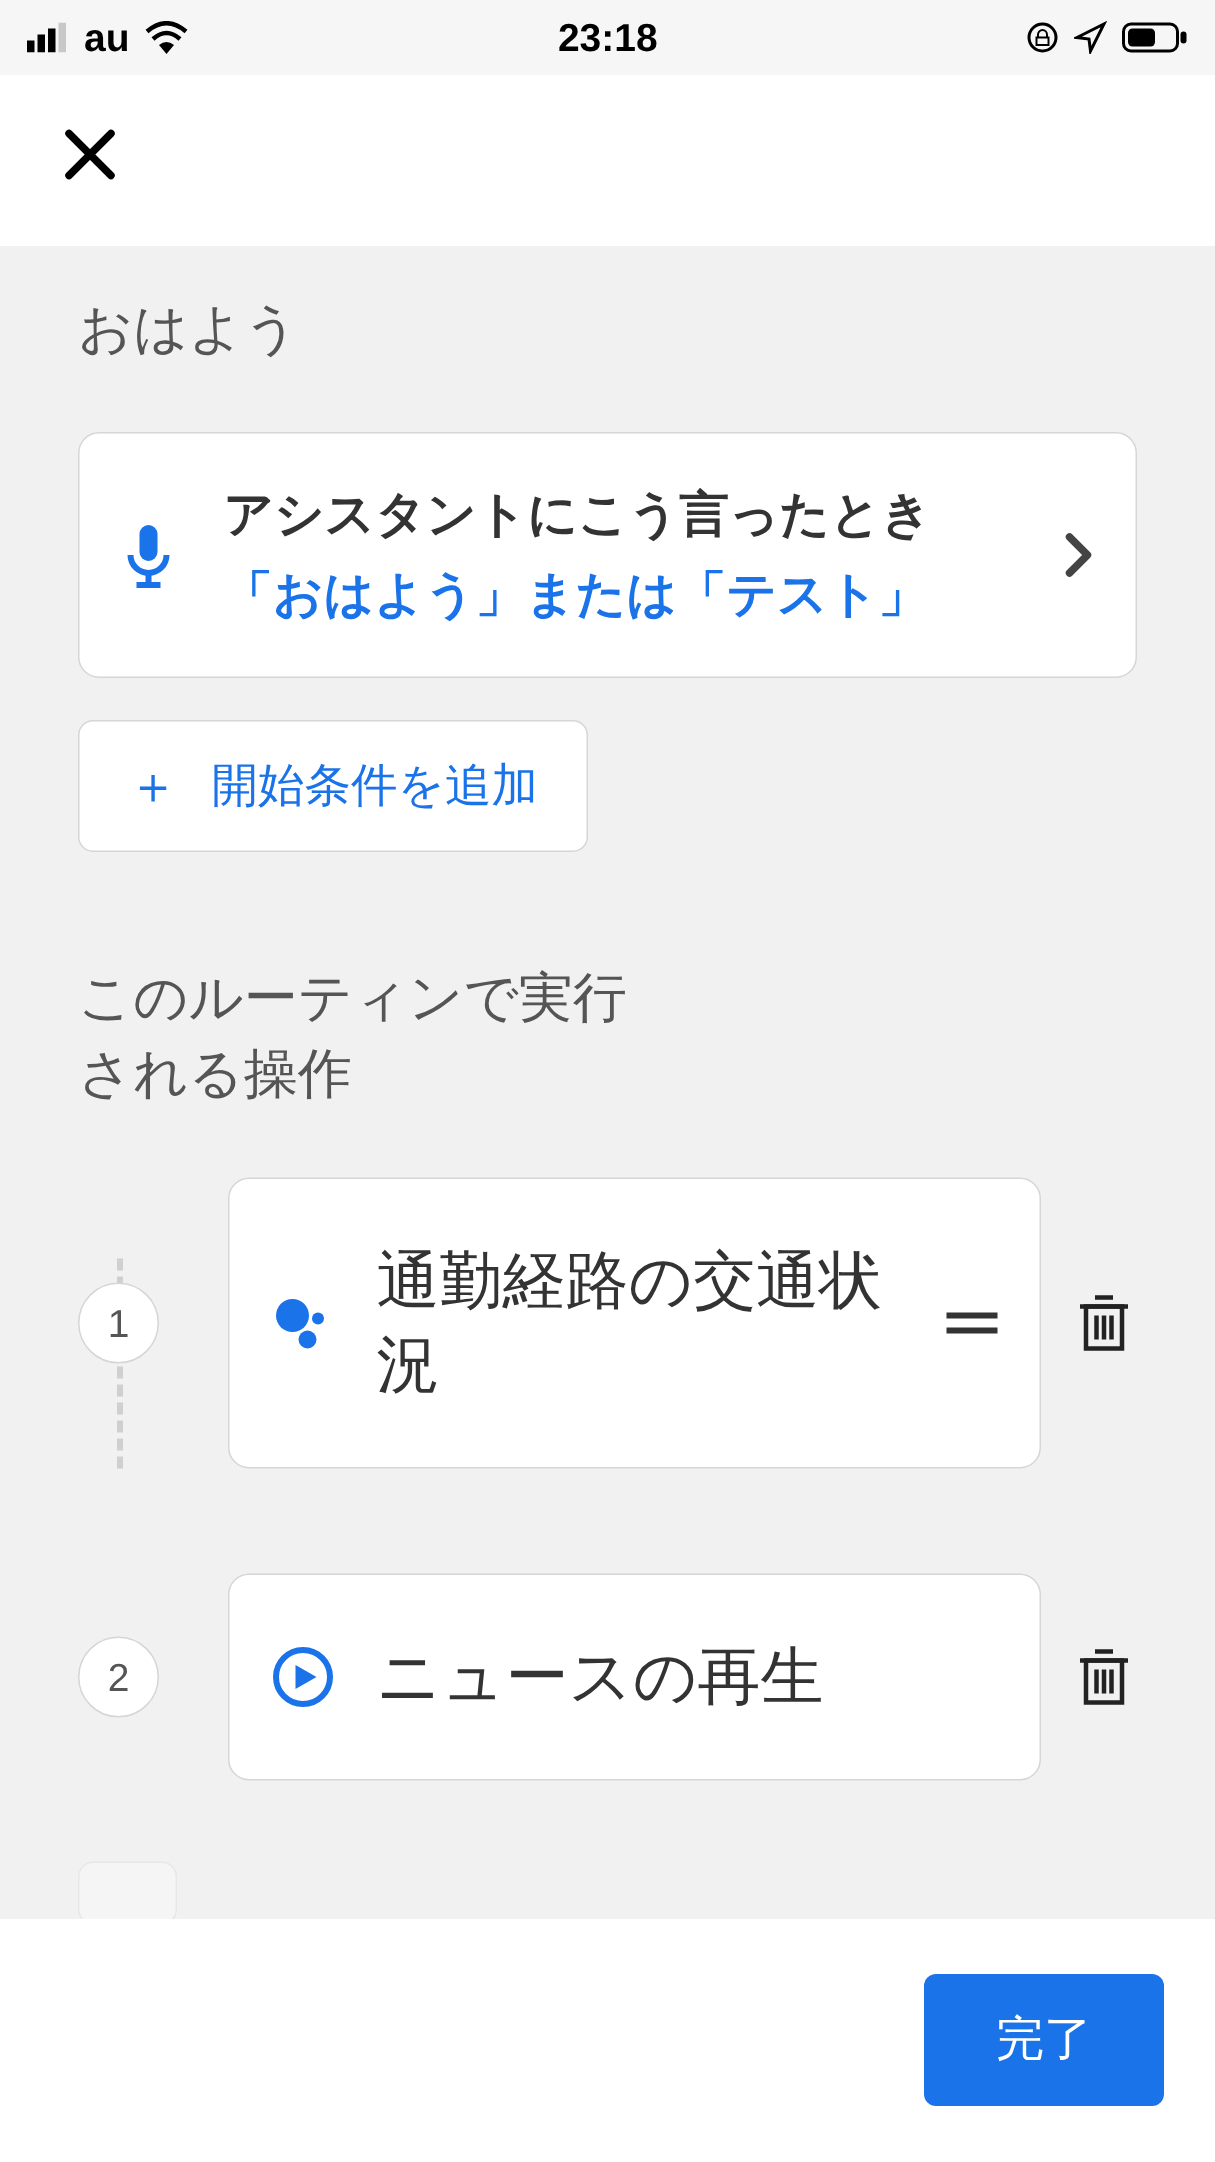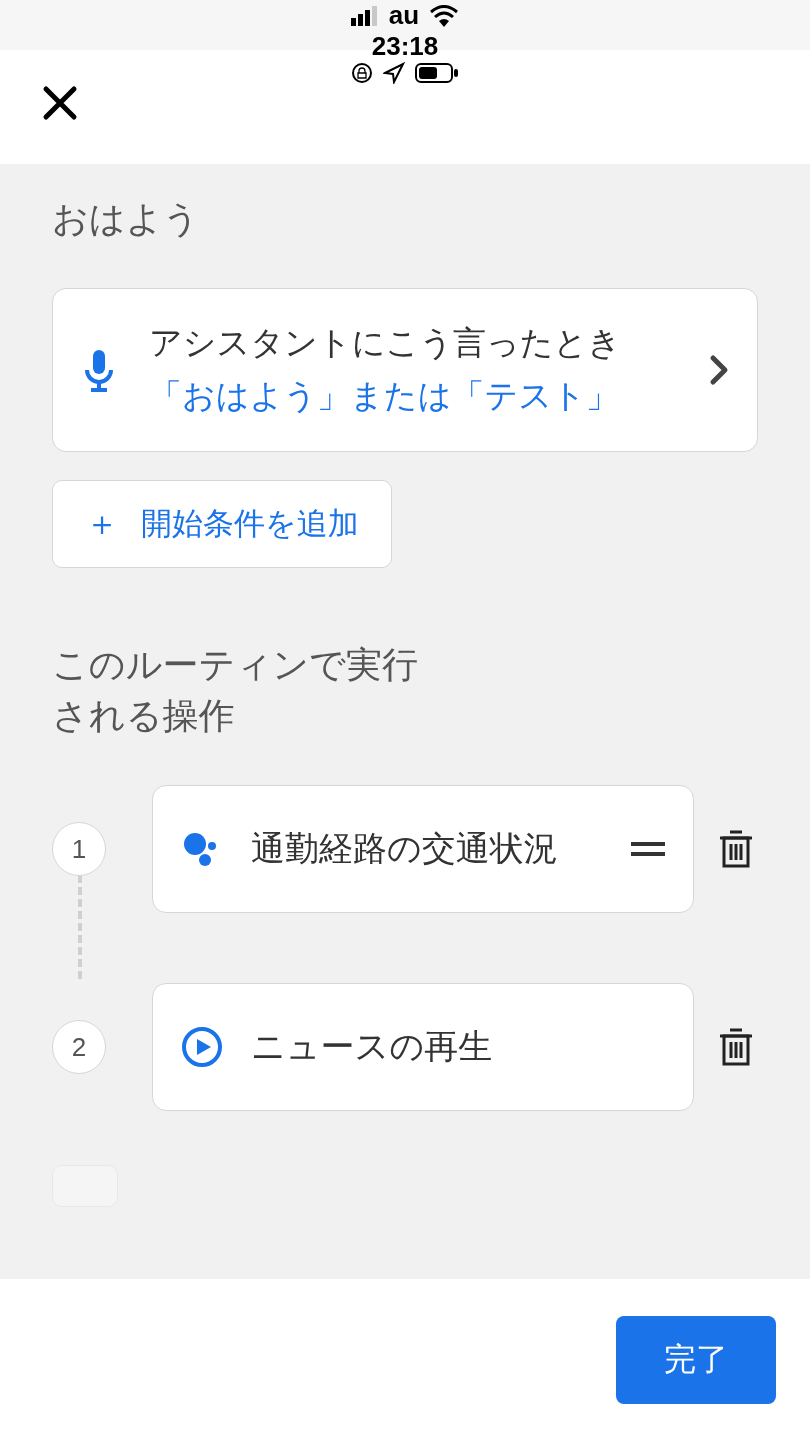--- a/index.html
+++ b/index.html
@@ -1,52 +1,52 @@
 <!DOCTYPE html>
 <html><head>
   <meta charset="utf-8">
   <style>
     * { box-sizing: border-box; margin: 0; padding: 0; }
     html, body { width: 810px; height: 1441px; font-family: -apple-system, "Hiragino Sans", "Yu Gothic", sans-serif; background: #f1f1f1; overflow: hidden; }
     
     
-    .status-bar { height: 50px; background: #f6f6f6; display: flex; align-items: center; justify-content: space-between; padding: 0 18px; font-size: 26px; font-weight: 600; color: #000; flex-direction: column; }
+    .status-bar { height: 50px; background: #f6f6f6; display: flex; align-items: center; justify-content: space-between; padding: 0 18px; font-size: 26px; font-weight: 600; color: #000; }
     .status-left { display: flex; align-items: center; gap: 10px; }
     .status-right { display: flex; align-items: center; gap: 10px; }
     
     
     .nav-bar { height: 114px; background: #fff; display: flex; align-items: center; padding: 0 40px; }
     .close-x { font-size: 48px; font-weight: 300; line-height: 1; cursor: pointer; }
     
     
     .content { padding: 30px 52px 0 52px; background: #f1f1f1; height: calc(1441px - 50px - 114px - 140px); overflow: hidden; }
     
     
     .title-row { display: flex; align-items: center; gap: 34px; margin-bottom: 68px; padding-left: 10px; }
     .title-text { font-size: 46px; font-weight: 400; color: #222; }
     
     
     .section-header { font-size: 36px; color: #555; margin-bottom: 44px; line-height: 1.4; max-width: 400px; }
     
     
     .card { background: #fff; border: 1px solid #d6d6d6; border-radius: 14px; padding: 32px 28px; display: flex; align-items: center; gap: 32px; margin-bottom: 28px; cursor: pointer; }
-    .card-body { flex: 1; }
+    .card-body { flex: 1; font-weight: bold; }
     .card-title { font-size: 33px; color: #333; margin-bottom: 8px; }
     .card-subtitle { font-size: 33px; color: #1a73e8; }
     
     
     .add-btn { display: inline-flex; align-items: center; gap: 22px; background: #fff; border: 1px solid #d6d6d6; border-radius: 10px; padding: 20px 32px; font-size: 31px; color: #1a73e8; cursor: pointer; margin-bottom: 72px; }
     .plus-sign { font-size: 34px; font-weight: 300; }
     
     
     .actions-wrap { position: relative; }
     .action-row { display: flex; align-items: center; gap: 0; margin-bottom: 70px; position: relative; }
     .step-num { width: 54px; height: 54px; border-radius: 50%; background: #fff; border: 1px solid #d6d6d6; display: flex; align-items: center; justify-content: center; font-size: 26px; color: #555; flex-shrink: 0; position: relative; z-index: 2; }
     .action-card { flex: 1; background: #fff; border: 1px solid #d6d6d6; border-radius: 14px; padding: 40px 28px; display: flex; align-items: center; gap: 28px; margin-left: 46px; margin-right: 20px; cursor: pointer; }
-    .action-label { flex: 1; font-size: 34px; color: #333; }
+    .action-label { flex: 1; font-size: 42px; color: #333; }
     .drag-handle { display: flex; flex-direction: column; gap: 6px; cursor: grab; }
     .drag-handle span { display: block; width: 34px; height: 4px; background: #333; }
     .trash-btn { width: 44px; height: 44px; display: flex; align-items: center; justify-content: center; cursor: pointer; }
     
     
     .connector { position: absolute; left: 26px; top: 54px; width: 0; height: 140px; border-left: 4px dashed #d0d0d0; z-index: 1; }
     
     
     .add-action-peek { display: inline-flex; align-items: center; gap: 22px; background: #fff; border: 1px solid #d6d6d6; border-radius: 10px; padding: 20px 32px; font-size: 31px; color: #1a73e8; cursor: pointer; }
     

